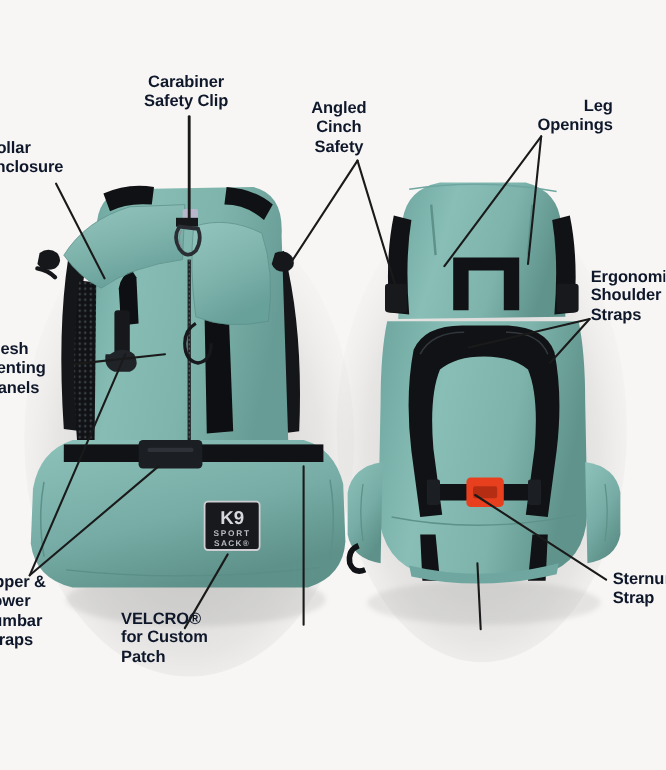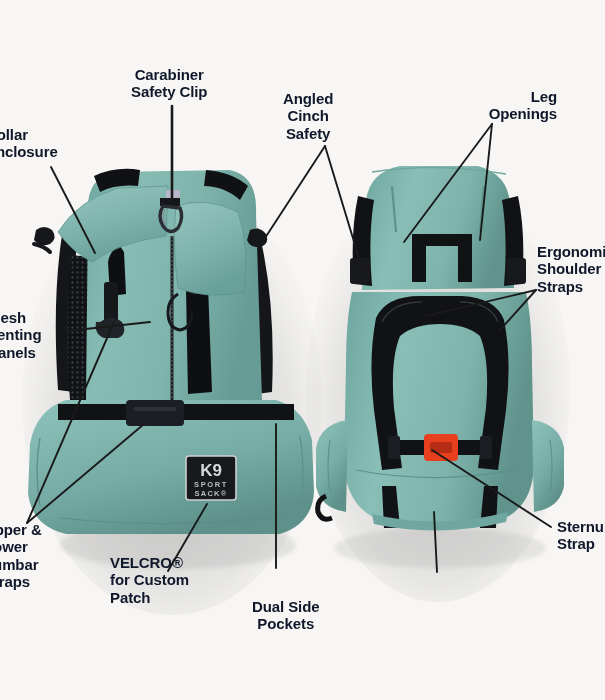--- a/index.html
+++ b/index.html
@@ -226,18 +226,16 @@
   <div class="callout al-left" style="left:-12px; top:309px;">Mesh
 Venting
 Panels</div>
   <div class="callout al-left" style="left:-16px; top:521px;">Upper &amp;
 Lower
 Lumbar
 Straps</div>
   <div class="callout al-left" style="left:110px; top:544px;margin-top:10px;">VELCRO®
 for Custom
 Patch</div>
-  <div class="callout al-center" style="left:252px; top:598px;">Dual Side
-Pockets</div>
   <div class="callout al-left" style="left:557px; top:518px;">Sternum
 Strap</div>
 
 </div>
 
 </body></html>

